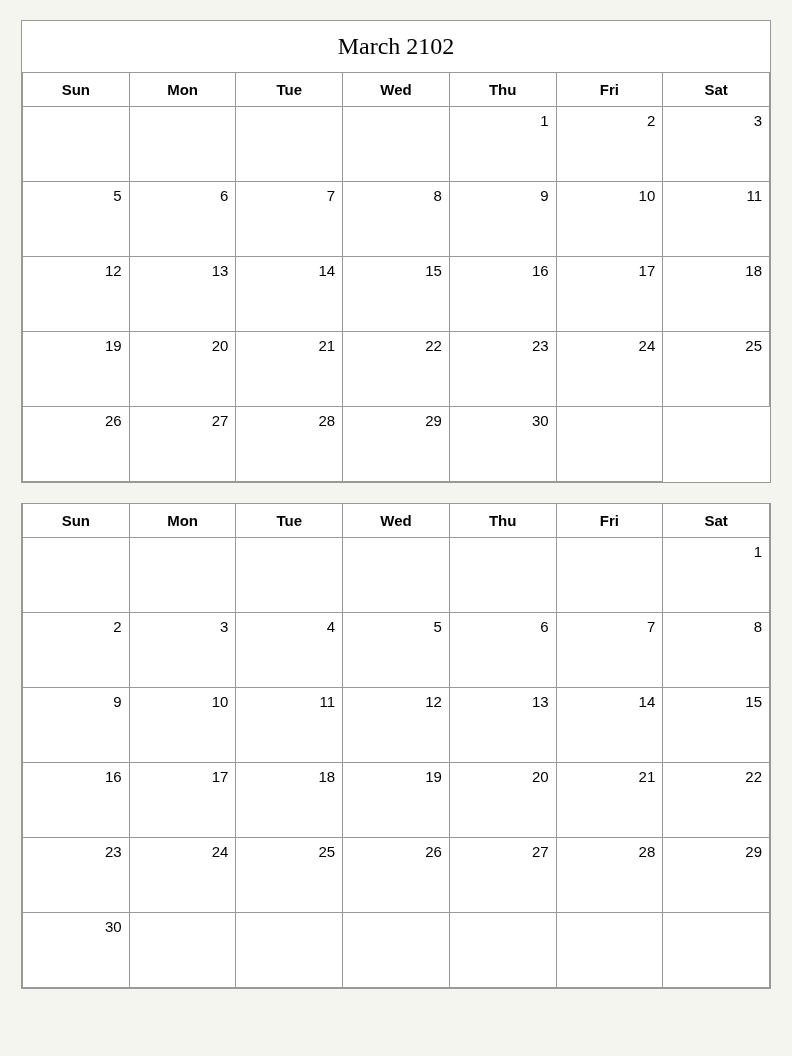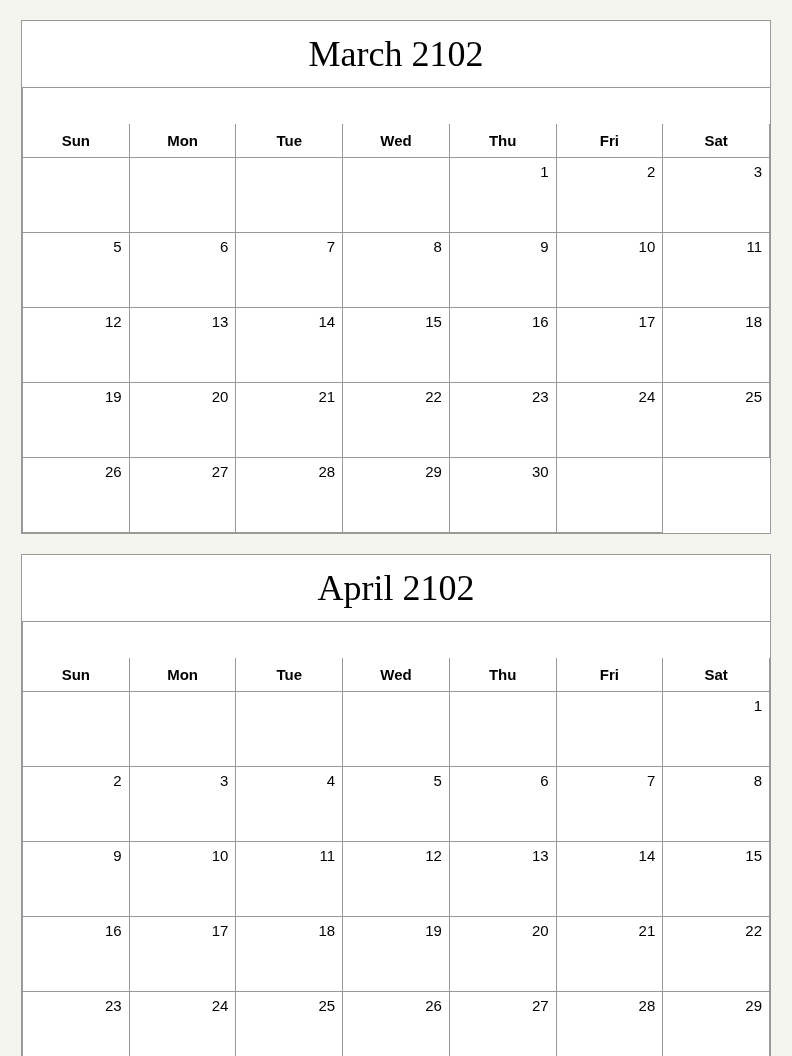--- a/index.html
+++ b/index.html
@@ -21,42 +21,41 @@
     }
 
     .calendar-container {
       width: 750px;
       background: white;
       border: 1px solid #999;
     }
 
     .calendar-title {
       text-align: center;
-      font-size: 36px;
+      font-size: 24px;
       font-family: Georgia, serif;
       padding: 12px 0;
       border-bottom: 1px solid #999;
       background: white;
     }
 
     .calendar-grid {
       display: grid;
       grid-template-columns: repeat(7, 1fr);
       border-left: 1px solid #999;
     }
 
     .day-header {
       text-align: center;
       font-weight: bold;
       font-size: 15px;
       padding: 8px 0;
       border-right: 1px solid #999;
       border-bottom: 1px solid #999;
       background: white;
-      margin-top: 36px;
     }
 
     .day-cell {
       border-right: 1px solid #999;
       border-bottom: 1px solid #999;
       height: 75px;
       padding: 5px 7px;
       text-align: right;
       font-size: 15px;
       vertical-align: top;
@@ -112,21 +111,20 @@
       <div class="day-cell">26</div>
       <div class="day-cell">27</div>
       <div class="day-cell">28</div>
       <div class="day-cell">29</div>
       <div class="day-cell">30</div>
       <div class="day-cell empty"></div>
     </div>
 </div>
 
 <div class="calendar-container">
-  <div class="calendar-title">April 2102</div>
   <div class="calendar-grid" id="april-grid">
   <div class="day-header">Sun</div>
       <div class="day-header">Mon</div>
       <div class="day-header">Tue</div>
       <div class="day-header">Wed</div>
       <div class="day-header">Thu</div>
       <div class="day-header">Fri</div>
       <div class="day-header">Sat</div>
       <div class="day-cell empty"></div>
       <div class="day-cell empty"></div>

